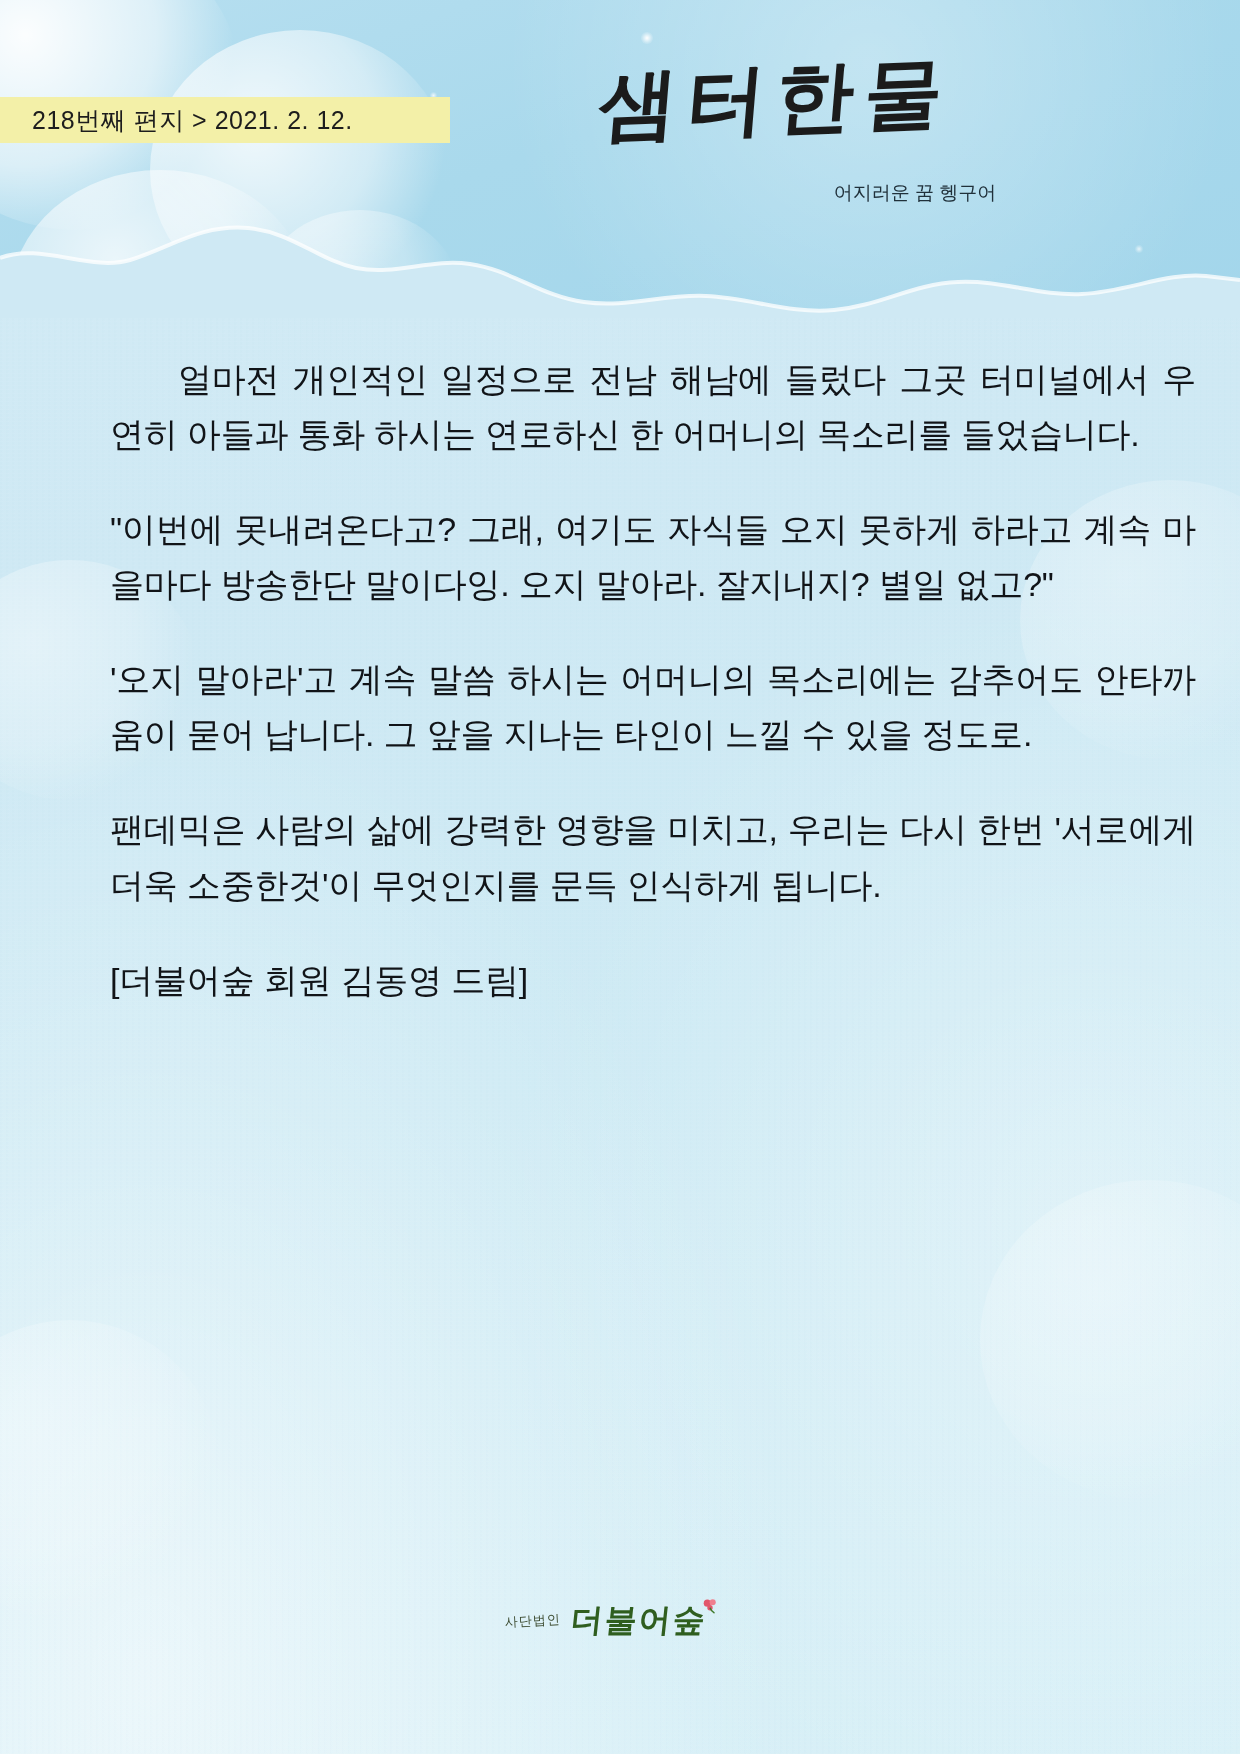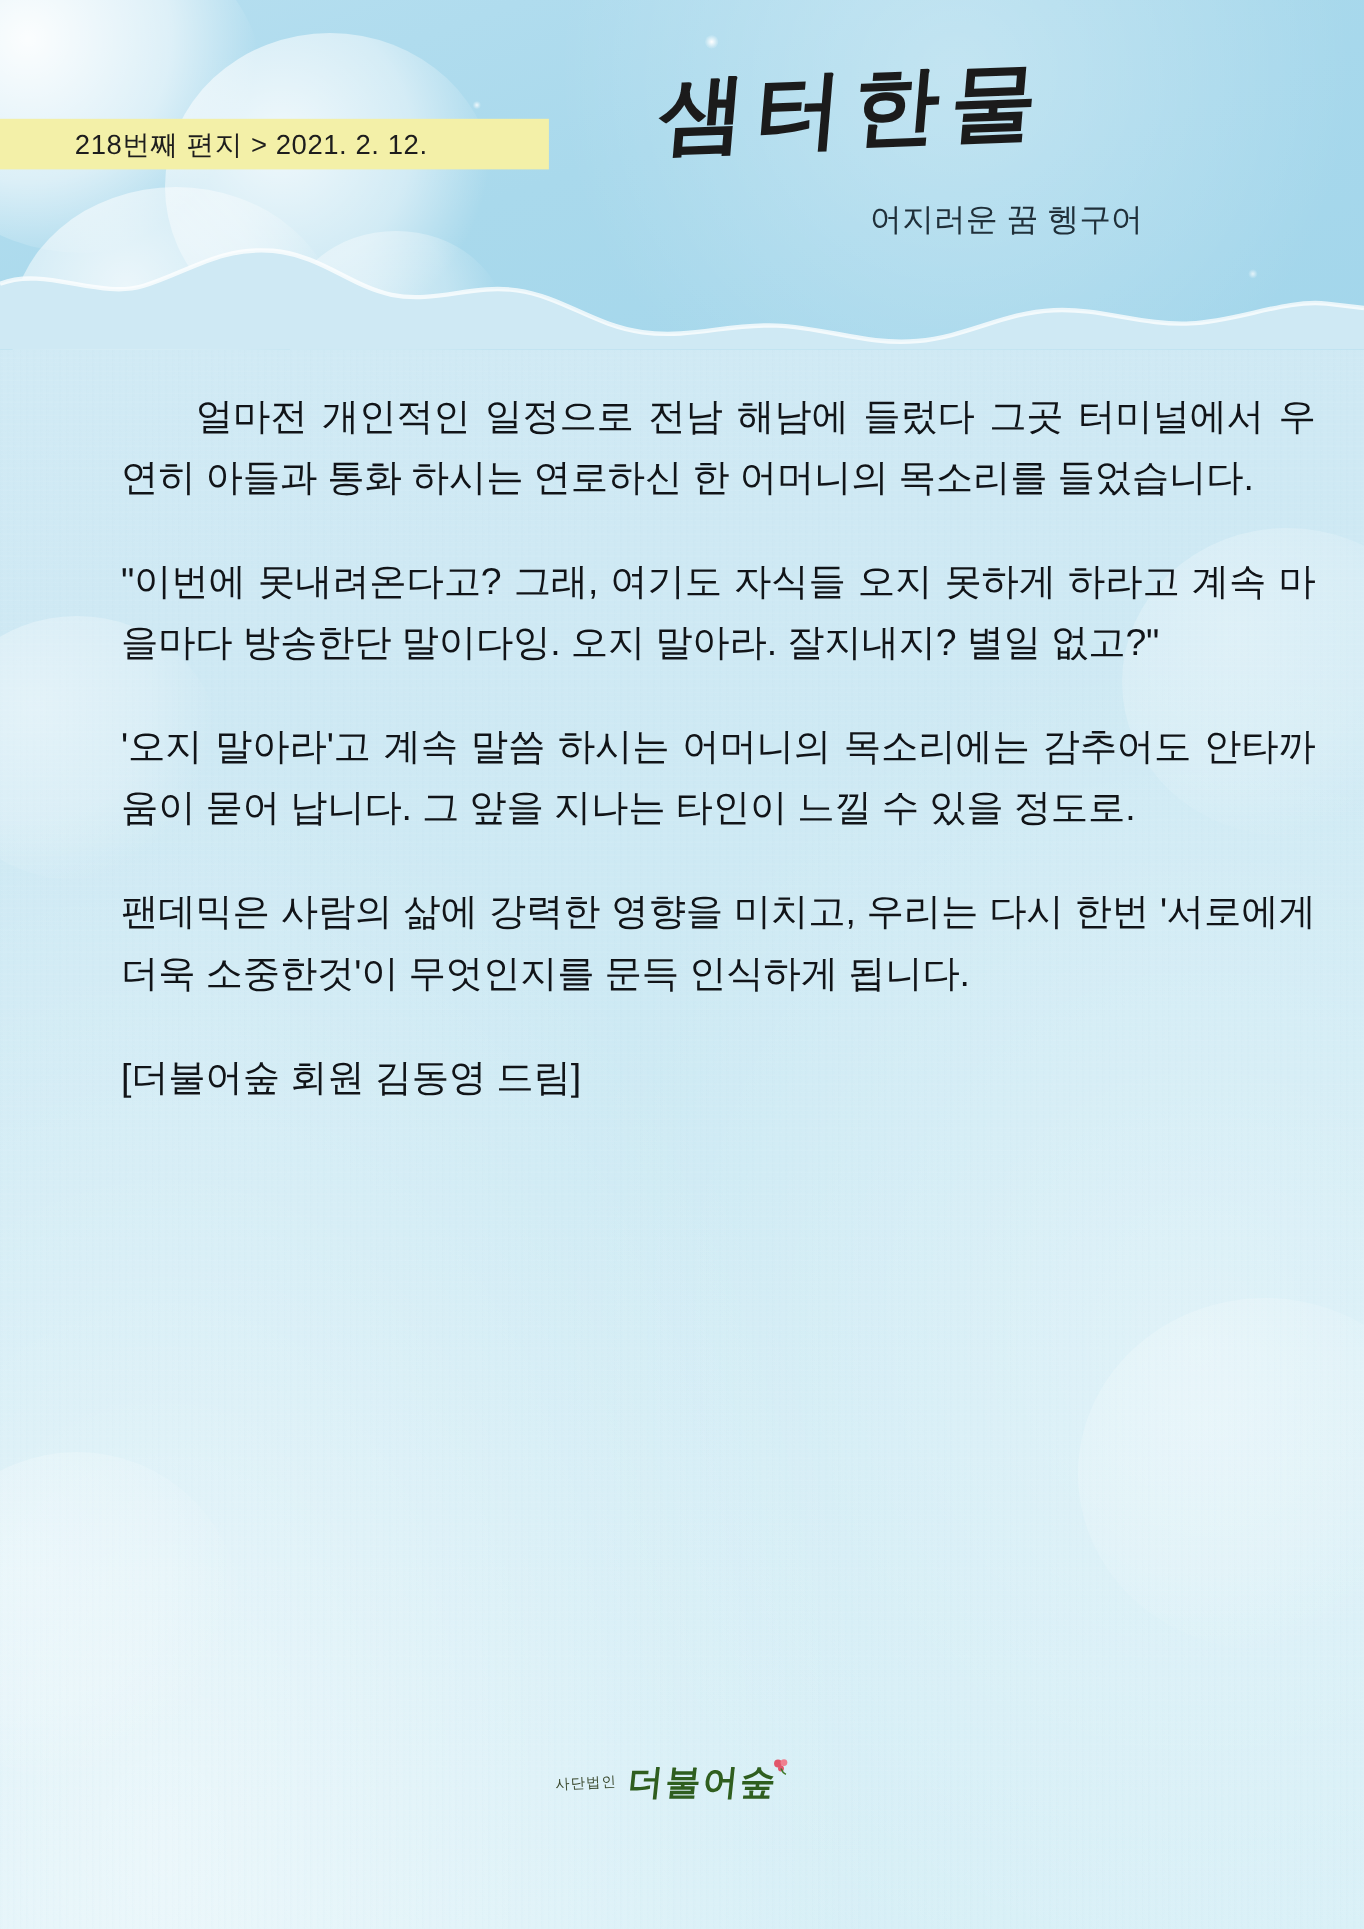--- a/index.html
+++ b/index.html
@@ -77,27 +77,27 @@
     background: radial-gradient(circle, #ffffff 0%, rgba(255,255,255,0.2) 60%, rgba(255,255,255,0) 100%);
   }
   .s1 { left: 641px; top: 32px; width: 12px; height: 12px; }
   .s2 { left: 430px; top: 92px; width: 7px;  height: 7px; opacity:.8; }
   .s3 { left: 1135px; top: 245px; width: 8px; height: 8px; opacity:.7; }
 
   
   .issue-label {
     position: absolute;
     left: 0;
-    top: 108px;
-    width: 499px;
+    top: 97px;
+    width: 450px;
     height: 46px;
     background: #f3f0a8;
     display: flex;
     align-items: center;
-    padding-left: 68px;
+    padding-left: 32px;
     box-sizing: border-box;
   }
   .issue-label span {
     font-size: 25px;
     color: #1d1d1d;
     letter-spacing: .5px;
     white-space: nowrap;
   }
 
   
@@ -117,21 +117,21 @@
     line-height: 1;
     white-space: nowrap;
     transform: skewX(-7deg) rotate(-2.2deg);
   }
   .brand-sub {
     position: absolute;
     left: 705px;
     top: 178px;
     width: 420px;
     text-align: center;
-    font-size: 29px;
+    font-size: 19px;
     line-height: 1.55;
     color: #20303a;
   }
   .brand-sub div { white-space: nowrap; }
 
   
   .letter {
     position: absolute;
     left: 78px;
     top: 352px;

